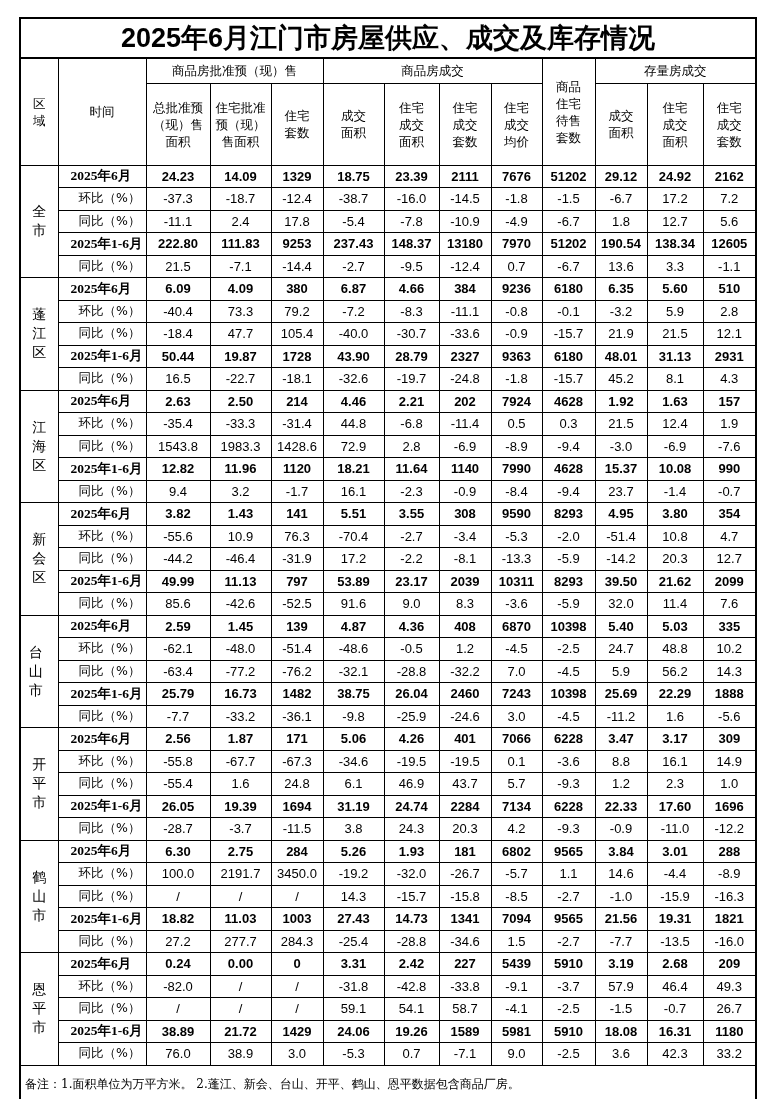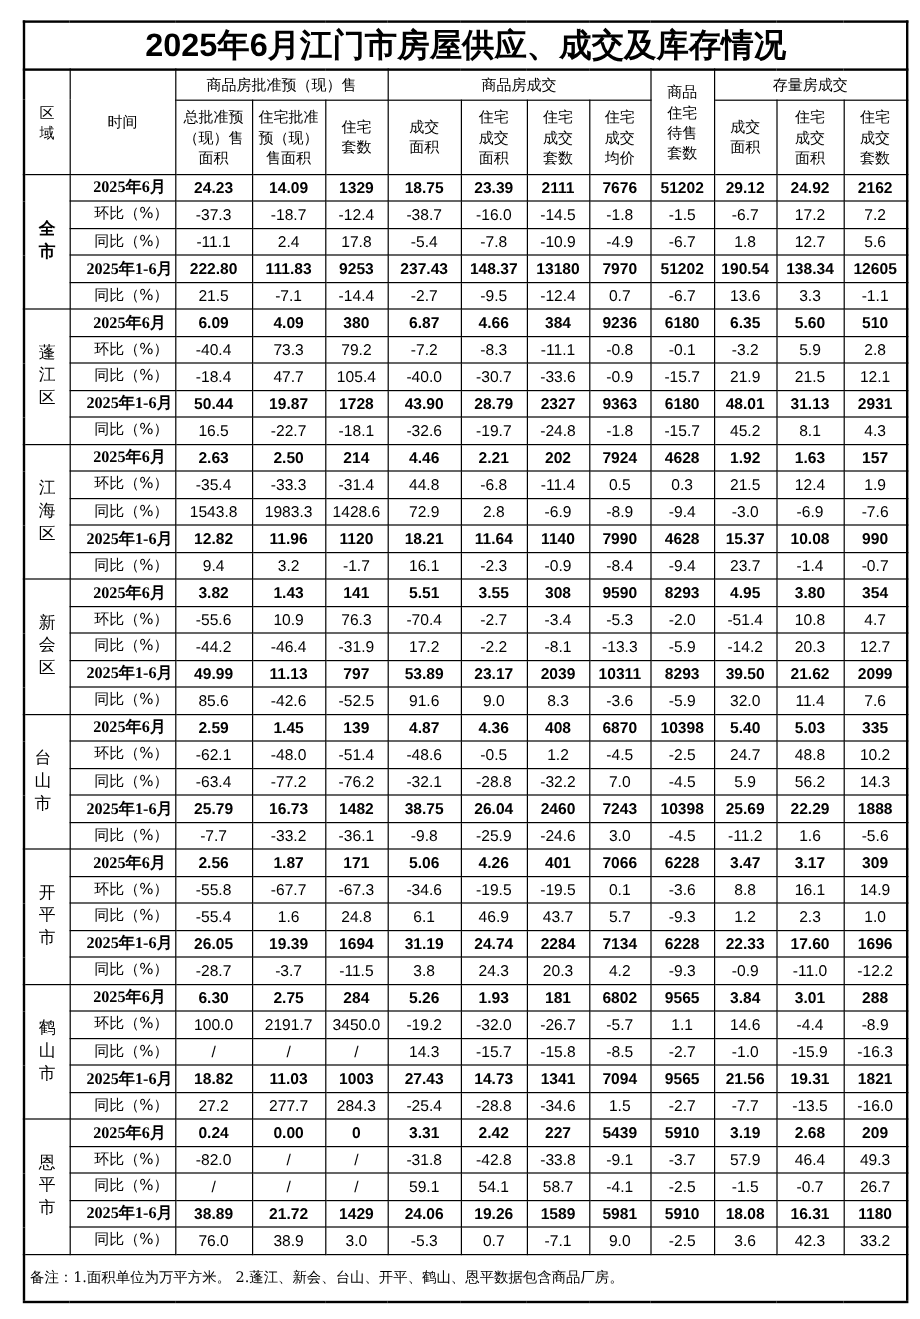--- a/index.html
+++ b/index.html
@@ -8,21 +8,21 @@
   table { border-collapse: collapse; width: 736px; table-layout: fixed; }
   td, th { border: 1.5px solid #000; padding: 0; text-align: center; vertical-align: middle; color: #000; }
   .title-cell { height: 38px; font-family: "Liberation Sans", sans-serif; font-weight: bold; font-size: 27px; letter-spacing: 0px; border: 2px solid #000; }
   th { font-family: "DejaVu Sans", sans-serif; font-weight: normal; font-size: 12.5px; line-height: 17px; }
   .grp { height: 25px; }
   .sub { height: 60px; }
   td.region { font-family: "DejaVu Sans", sans-serif; font-size: 14px; line-height: 19px; }
   td { height: 21.5px; font-family: "Liberation Sans", sans-serif; font-size: 13px; }
   tr.bold td.v { font-weight: bold; }
   td.time { font-family: "DejaVu Sans", sans-serif; font-size: 12.5px; text-align: left; padding-left: 20px; }
-  tr.bold td.time { font-family: "Liberation Serif", serif; font-weight: bold; font-size: 13.5px; text-align: center; padding-left: 12px; }
+  tr.bold td.time { font-family: "Liberation Serif", serif; font-weight: bold; font-size: 13.5px; padding-left: 12px; }
   td.note { height: 38px; text-align: left; padding-left: 4px; font-family: "DejaVu Serif", serif; font-size: 12px; border-bottom: 2px solid #000; }
   table { border: 2px solid #000; }
 </style>
 </head>
 <body>
 
 <div class="wrap">
   <table>
     <colgroup>
       <col style="width:38px">
@@ -45,35 +45,35 @@
       </tr>
       <tr class="grp">
         <th rowspan="2" style="width:14px;padding:0 11px;">区域</th>
         <th rowspan="2">时间</th>
         <th colspan="3">商品房批准预（现）售</th>
         <th colspan="4">商品房成交</th>
         <th rowspan="2" style="padding:0 8px;">商品住宅待售套数</th>
         <th colspan="3">存量房成交</th>
       </tr>
       <tr class="sub">
-        <th style="padding:5px 6px;margin-top:27px;">总批准预（现）售面积</th>
+        <th style="padding:15px 6px;margin-top:27px;">总批准预（现）售面积</th>
         <th style="padding:0 2px;">住宅批准预（现）售面积</th>
         <th style="padding:0 13px;">住宅套数</th>
         <th style="padding:0 17px;">成交面积</th>
         <th style="padding:0 14px;">住宅成交面积</th>
         <th style="padding:0 12px;">住宅成交套数</th>
         <th style="padding:0 12px;">住宅成交均价</th>
         <th style="padding:0 12px;">成交面积</th>
         <th style="padding:0 14px;">住宅成交面积</th>
         <th style="padding:0 13px;">住宅成交套数</th>
       </tr>
     </thead>
     <tbody id="tbody">
         <tr class="bold">
-          <td rowspan="5" class="region" style="padding-left: 11px; padding-right: 11px; font-weight: bold;">全市</td>
+          <td rowspan="5" class="region" style="padding-left: 11px; padding-right: 11px;">全市</td>
           <td class="time">2025年6月</td>
           <td class="v">24.23</td>
           <td class="v">14.09</td>
           <td class="v">1329</td>
           <td class="v">18.75</td>
           <td class="v">23.39</td>
           <td class="v">2111</td>
           <td class="v">7676</td>
           <td class="v">51202</td>
           <td class="v">29.12</td>

